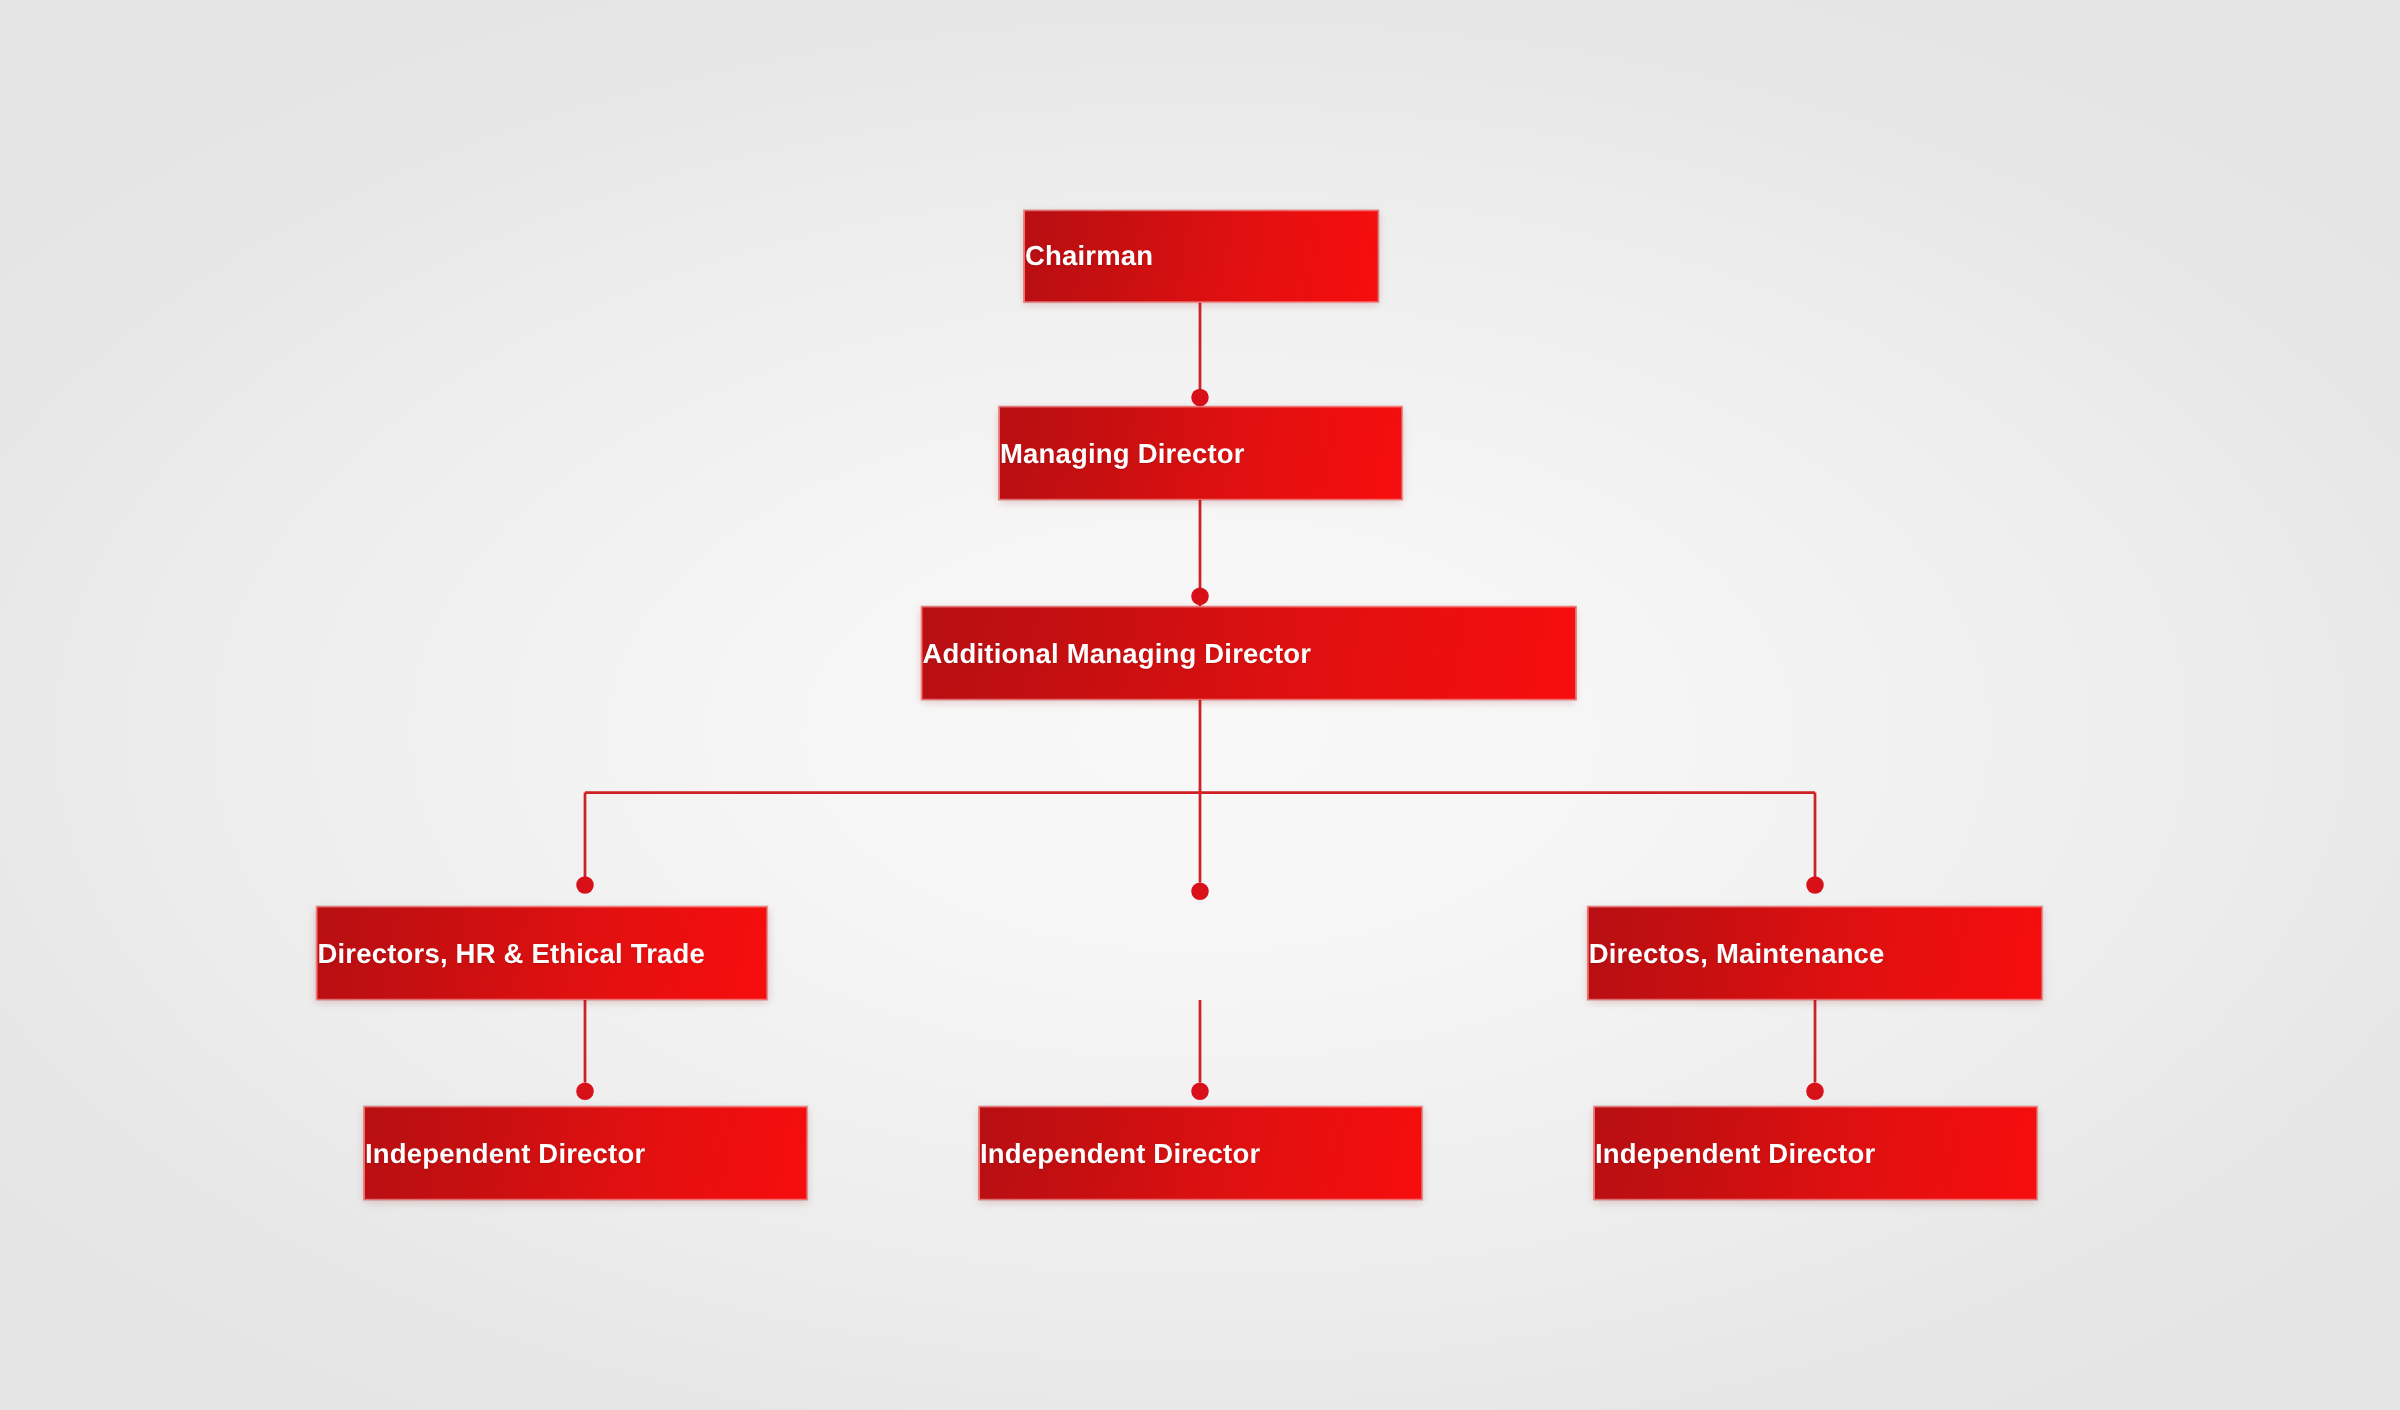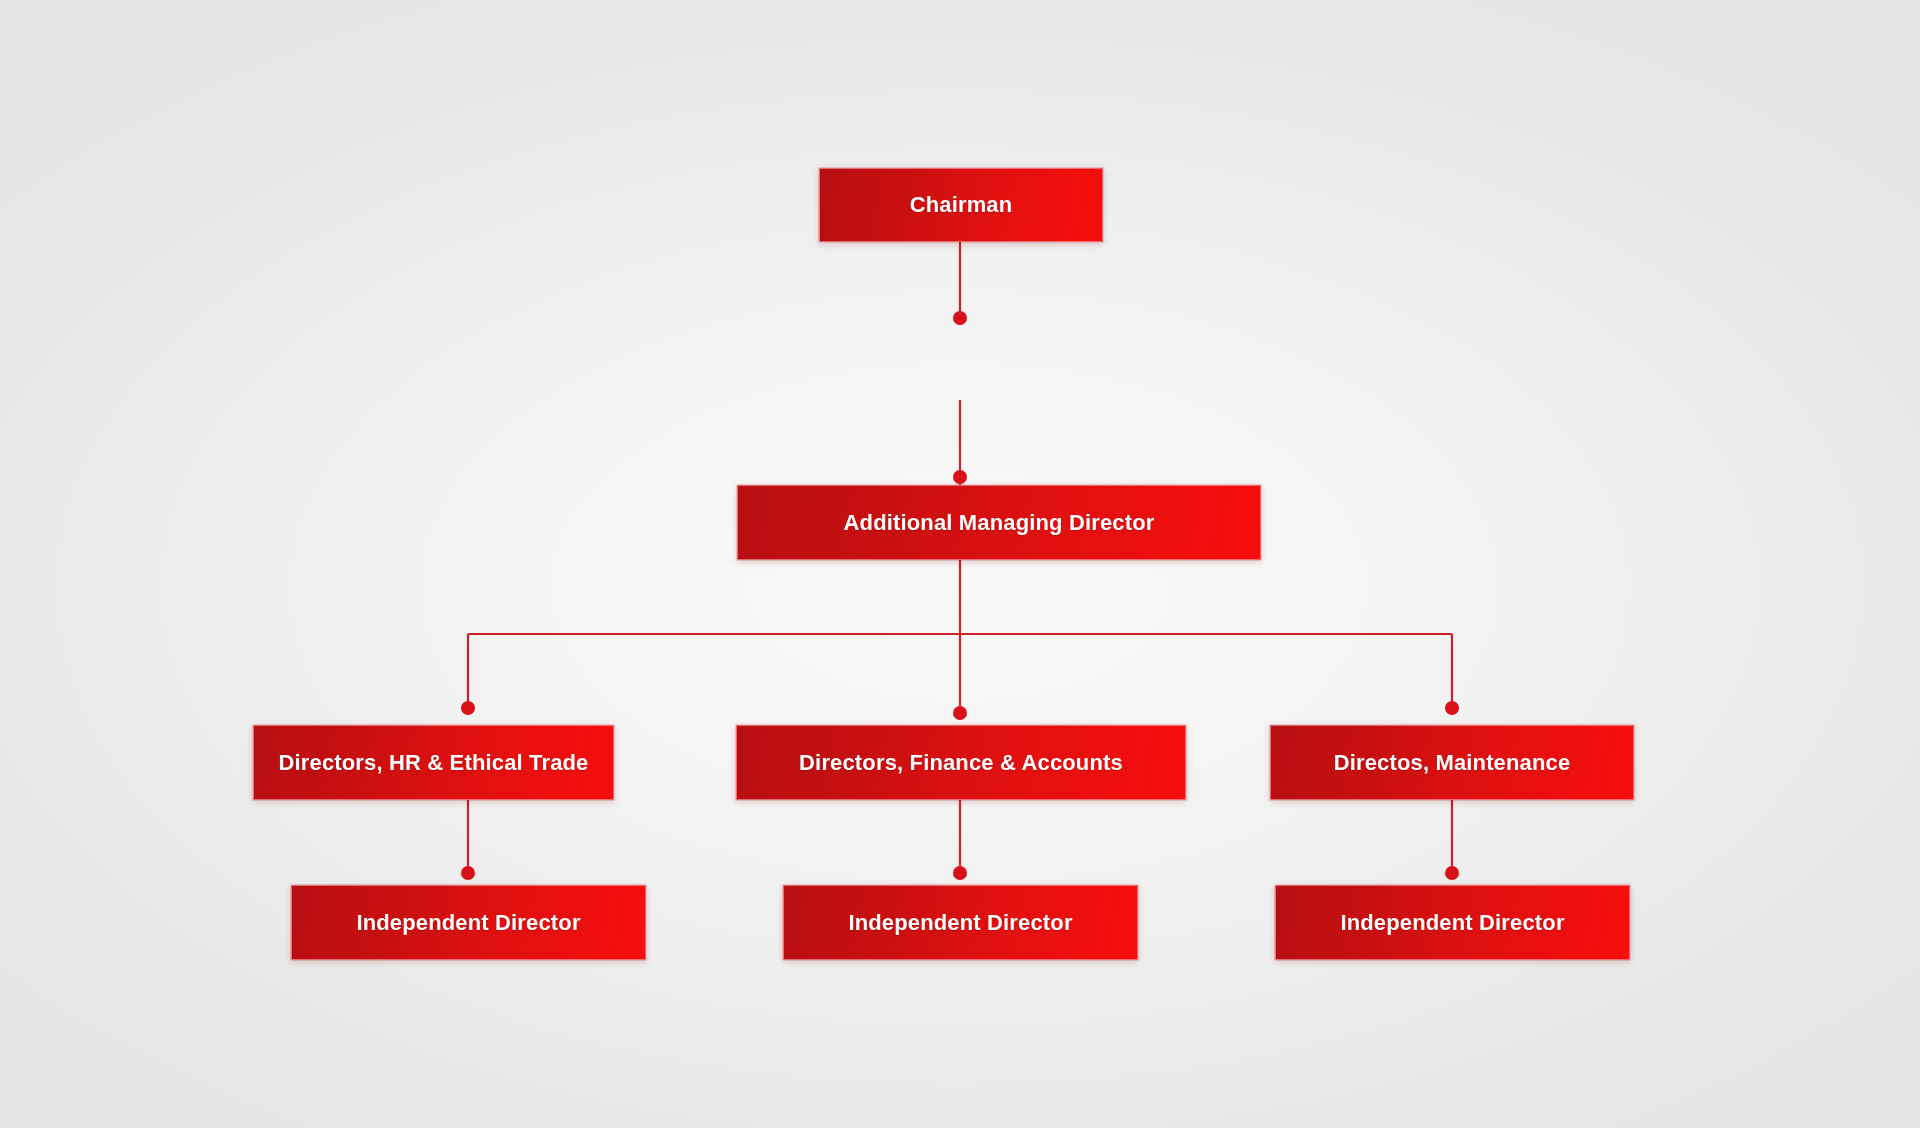--- a/index.html
+++ b/index.html
@@ -38,21 +38,20 @@
     height: 1128px;
     pointer-events: none;
   }
 
   
   .node {
     position: absolute;
     box-sizing: border-box;
     display: flex;
     align-items: center;
-    justify-content: center;
     background: linear-gradient(100deg, #b70f13 0%, #c70f10 26%, #e21010 62%, #f70d0d 100%);
     border: 1px solid rgba(255, 190, 190, 0.55);
     box-shadow: 0 2px 7px rgba(140, 10, 10, 0.20),
                 0 0 0 0.5px rgba(160, 12, 12, 0.30);
     color: #fdfdfd;
     font-size: 22px;
     font-weight: 600;
     letter-spacing: 0.15px;
     line-height: 1;
     white-space: nowrap;
@@ -113,32 +112,32 @@
       <circle cx="468" cy="873" r="7"></circle>
       <circle cx="960" cy="873" r="7"></circle>
       <circle cx="1452" cy="873" r="7"></circle>
     </g>
   </svg>
 
   <div class="node n-chairman">
     <span class="node-label">Chairman</span>
   </div>
 
+  <div class="node n-md">
+    <span class="node-label">Managing Director</span>
+  </div>
 
   <div class="node n-amd">
     <span class="node-label">Additional Managing Director</span>
   </div>
 
   <div class="node n-dir-hr">
     <span class="node-label">Directors, HR &amp; Ethical Trade</span>
   </div>
 
-  <div class="node n-dir-fin">
-    <span class="node-label">Directors, Finance &amp; Accounts</span>
-  </div>
 
   <div class="node n-dir-maint">
     <span class="node-label">Directos, Maintenance</span>
   </div>
 
   <div class="node n-ind-1">
     <span class="node-label">Independent Director</span>
   </div>
 
   <div class="node n-ind-2">

